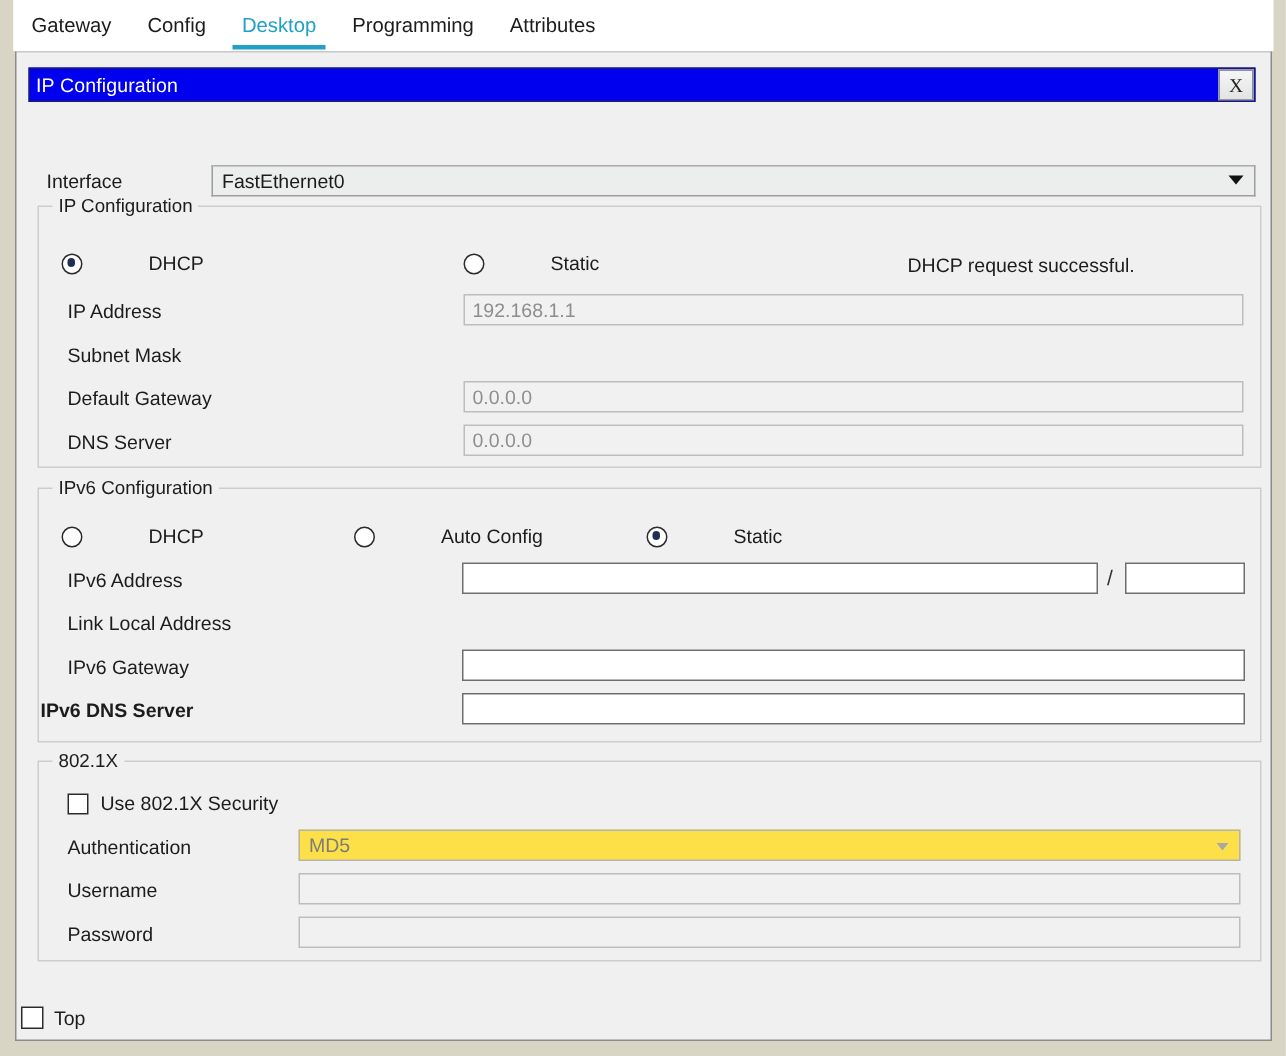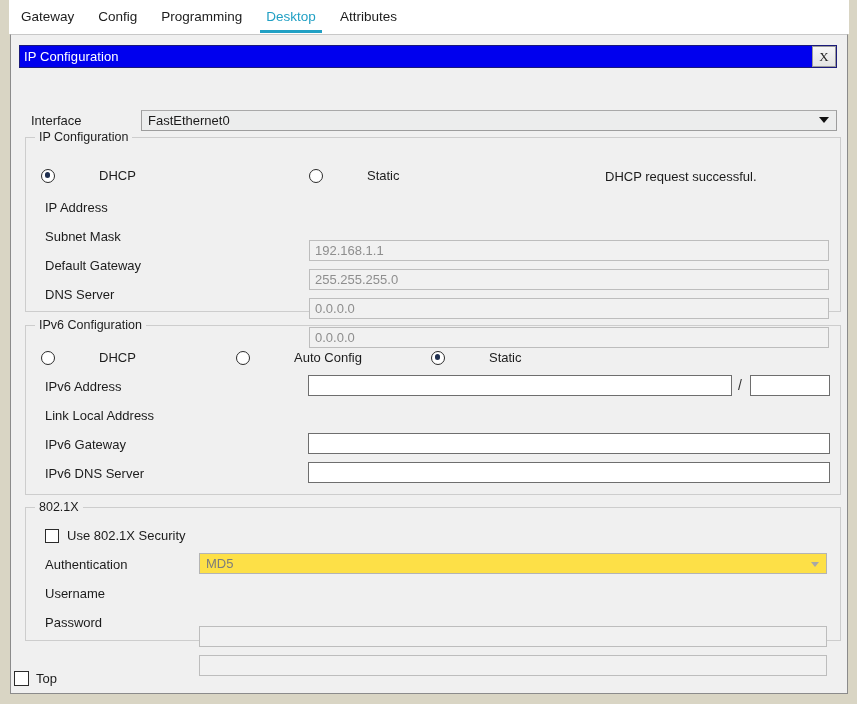--- a/index.html
+++ b/index.html
@@ -206,21 +206,21 @@
     color: #8e8e8e;
     overflow: hidden;
     white-space: nowrap;
   }
   .field.enabled {
     background: #ffffff;
     border: 1px solid #6e6e6e;
     color: #111111;
     cursor: text;
   }
-  .field.disabled { cursor: default; margin-top: 44px; }
+  .field.disabled { cursor: default; }
 
   .status-text {
     position: absolute;
     font-size: 13px;
     color: #1c1c1c;
   }
 
   .slash {
     position: absolute;
     font-size: 14px;
@@ -265,22 +265,22 @@
 </head>
 <body>
 
 <div id="page">
 
   <div id="tabstrip-bg"></div>
 
   <div id="tabstrip">
     <div class="tab">Gateway</div>
     <div class="tab">Config</div>
+    <div class="tab active">Desktop</div>
     <div class="tab">Programming</div>
-    <div class="tab active">Desktop</div>
     <div class="tab">Attributes</div>
   </div>
 
   <div id="panel">
 
     <div id="titlebar">
       <span id="titlebar-text">IP Configuration</span>
       <div id="close-btn">X</div>
     </div>
 
@@ -301,21 +301,20 @@
     <div class="radio" style="left:298px; top:133px;">
       <span class="dot"></span>
       <span>Static</span>
     </div>
     <div class="status-text" style="left:594px; top:134px;">DHCP request successful.</div>
 
     <div class="frow-label" style="left:34px; top:165px;">IP Address</div>
     <div class="field disabled" style="left:298px; top:161px; width:520px;">192.168.1.1</div>
 
     <div class="frow-label" style="left:34px; top:194px;">Subnet Mask</div>
-    <div class="field disabled" style="left:298px; top:190px; width:520px;">255.255.255.0</div>
 
     <div class="frow-label" style="left:34px; top:223px;">Default Gateway</div>
     <div class="field disabled" style="left:298px; top:219px; width:520px;">0.0.0.0</div>
 
     <div class="frow-label" style="left:34px; top:252px;">DNS Server</div>
     <div class="field disabled" style="left:298px; top:248px; width:520px;">0.0.0.0</div>
 
     <div class="groupbox" id="group-ipv6">
       <span class="group-legend">IPv6 Configuration</span>
     </div>
@@ -336,21 +335,21 @@
     <div class="frow-label" style="left:34px; top:344px;">IPv6 Address</div>
     <div class="field enabled" style="left:297px; top:340px; width:424px;"></div>
     <div class="slash" style="left:727px; top:342px;">/</div>
     <div class="field enabled" style="left:739px; top:340px; width:80px;"></div>
 
     <div class="frow-label" style="left:34px; top:373px;">Link Local Address</div>
 
     <div class="frow-label" style="left:34px; top:402px;">IPv6 Gateway</div>
     <div class="field enabled" style="left:297px; top:398px; width:522px;"></div>
 
-    <div class="frow-label" style="left:34px; top:431px;">IPv6 DNS Server</div>
+    <div class="frow-label" style="left:16px; top:431px;font-weight:bold;">IPv6 DNS Server</div>
     <div class="field enabled" style="left:297px; top:427px; width:522px;"></div>
 
     <div class="groupbox" id="group-8021x">
       <span class="group-legend">802.1X</span>
     </div>
 
     <div class="checkbox" style="left:34px; top:493px;">
       <span class="box"></span>
       <span>Use 802.1X Security</span>
     </div>

